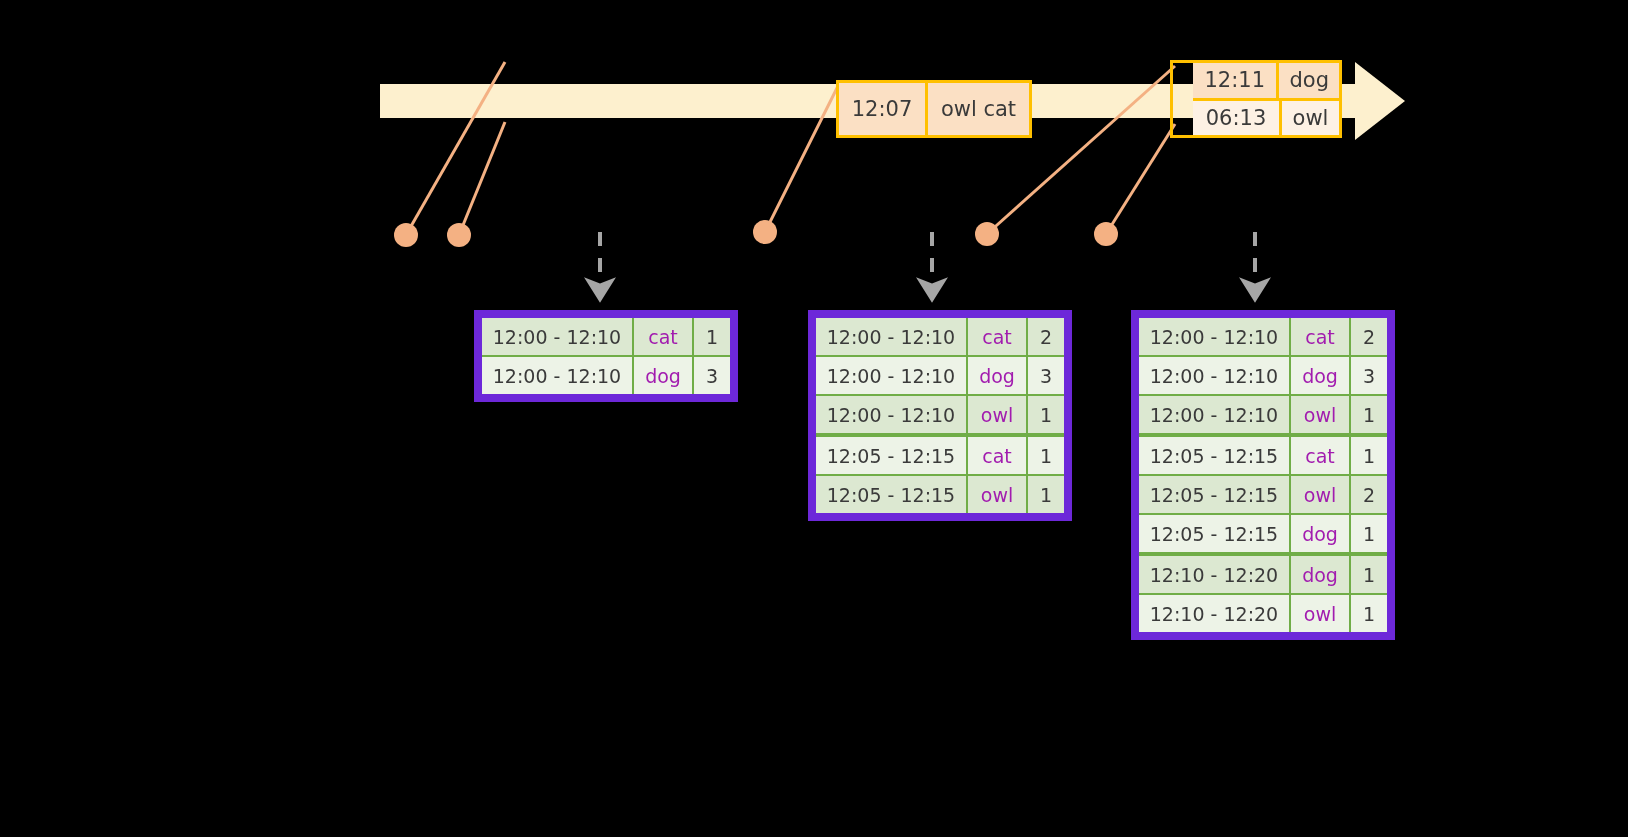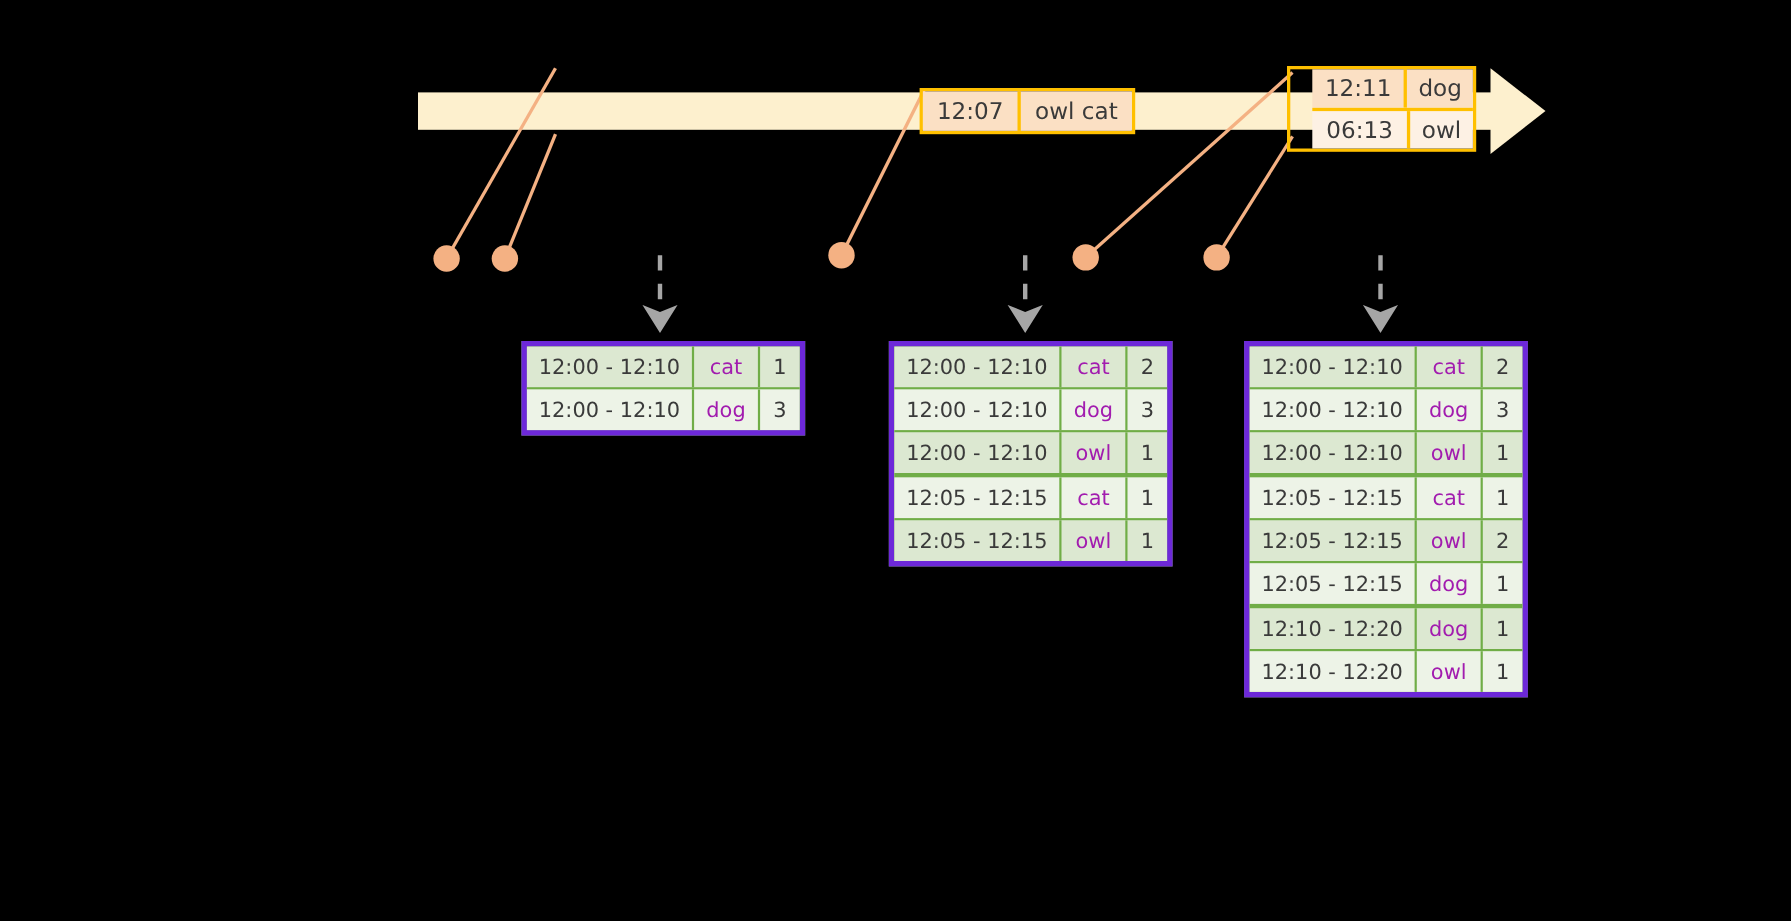--- a/index.html
+++ b/index.html
@@ -14,21 +14,21 @@
   .evt-row{display:flex;flex:1 1 auto;}
   .evt-row + .evt-row{border-top:3px solid #FFC000;}
   .evt-row.shade-a{background:#FBE0C4;}
   .evt-row.shade-b{background:#FDF1E4;}
   .evt-time{width:86px;display:flex;align-items:center;justify-content:center;
             border-right:3px solid #FFC000;font-size:21px;color:#3a3a3a;white-space:nowrap;}
   .evt-words{flex:1 1 auto;display:flex;align-items:center;justify-content:center;
              font-size:21px;color:#3a3a3a;white-space:nowrap;padding:0 10px;}
 
   
-  .res-table{position:absolute;border:5px solid #6d28d9;box-sizing:border-box;
+  .res-table{position:absolute;border:8px solid #6d28d9;box-sizing:border-box;
              background:#70AD47;display:flex;flex-direction:column;}
   .res-row{display:flex;height:37px;border-bottom:2px solid #70AD47;}
   .res-row:last-child{border-bottom:none;}
   .res-row.grp-end{border-bottom:4px solid #70AD47;}
   .res-row.shade-a{background:#DCE8D1;}
   .res-row.shade-b{background:#EDF3E7;}
   .res-win{width:150px;display:flex;align-items:center;justify-content:center;
            font-size:19px;color:#3a3a3a;white-space:nowrap;border-right:2px solid #70AD47;}
   .res-key{width:58px;display:flex;align-items:center;justify-content:center;
            font-size:19px;color:#a21caf;border-right:2px solid #70AD47;}
@@ -65,21 +65,21 @@
         <circle cx="1106" cy="234" r="12" fill="#F4B183"></circle>
       </g>
     <g id="dashed-group">
         <line x1="600" y1="232" x2="600" y2="290" stroke="#A6A6A6" stroke-width="4" stroke-dasharray="14,12" marker-end="url(#dash-head)"></line>
         <line x1="932" y1="232" x2="932" y2="290" stroke="#A6A6A6" stroke-width="4" stroke-dasharray="14,12" marker-end="url(#dash-head)"></line>
         <line x1="1255" y1="232" x2="1255" y2="290" stroke="#A6A6A6" stroke-width="4" stroke-dasharray="14,12" marker-end="url(#dash-head)"></line>
       </g>
   </svg>
 
 
-  <div class="evt-box" style="left:836px;top:80px;width:196px;height:42px;">
+  <div class="evt-box" style="left:836px;top:80px;width:196px;height:58px;">
     <div class="evt-row shade-a">
       <div class="evt-time">12:07</div>
       <div class="evt-words">owl cat</div>
     </div>
   </div>
 
   <div class="evt-box" style="left:1170px;top:60px;width:172px;height:78px;padding-left:20px;">
     <div class="evt-row shade-a">
       <div class="evt-time">12:11</div>
       <div class="evt-words">dog</div>

